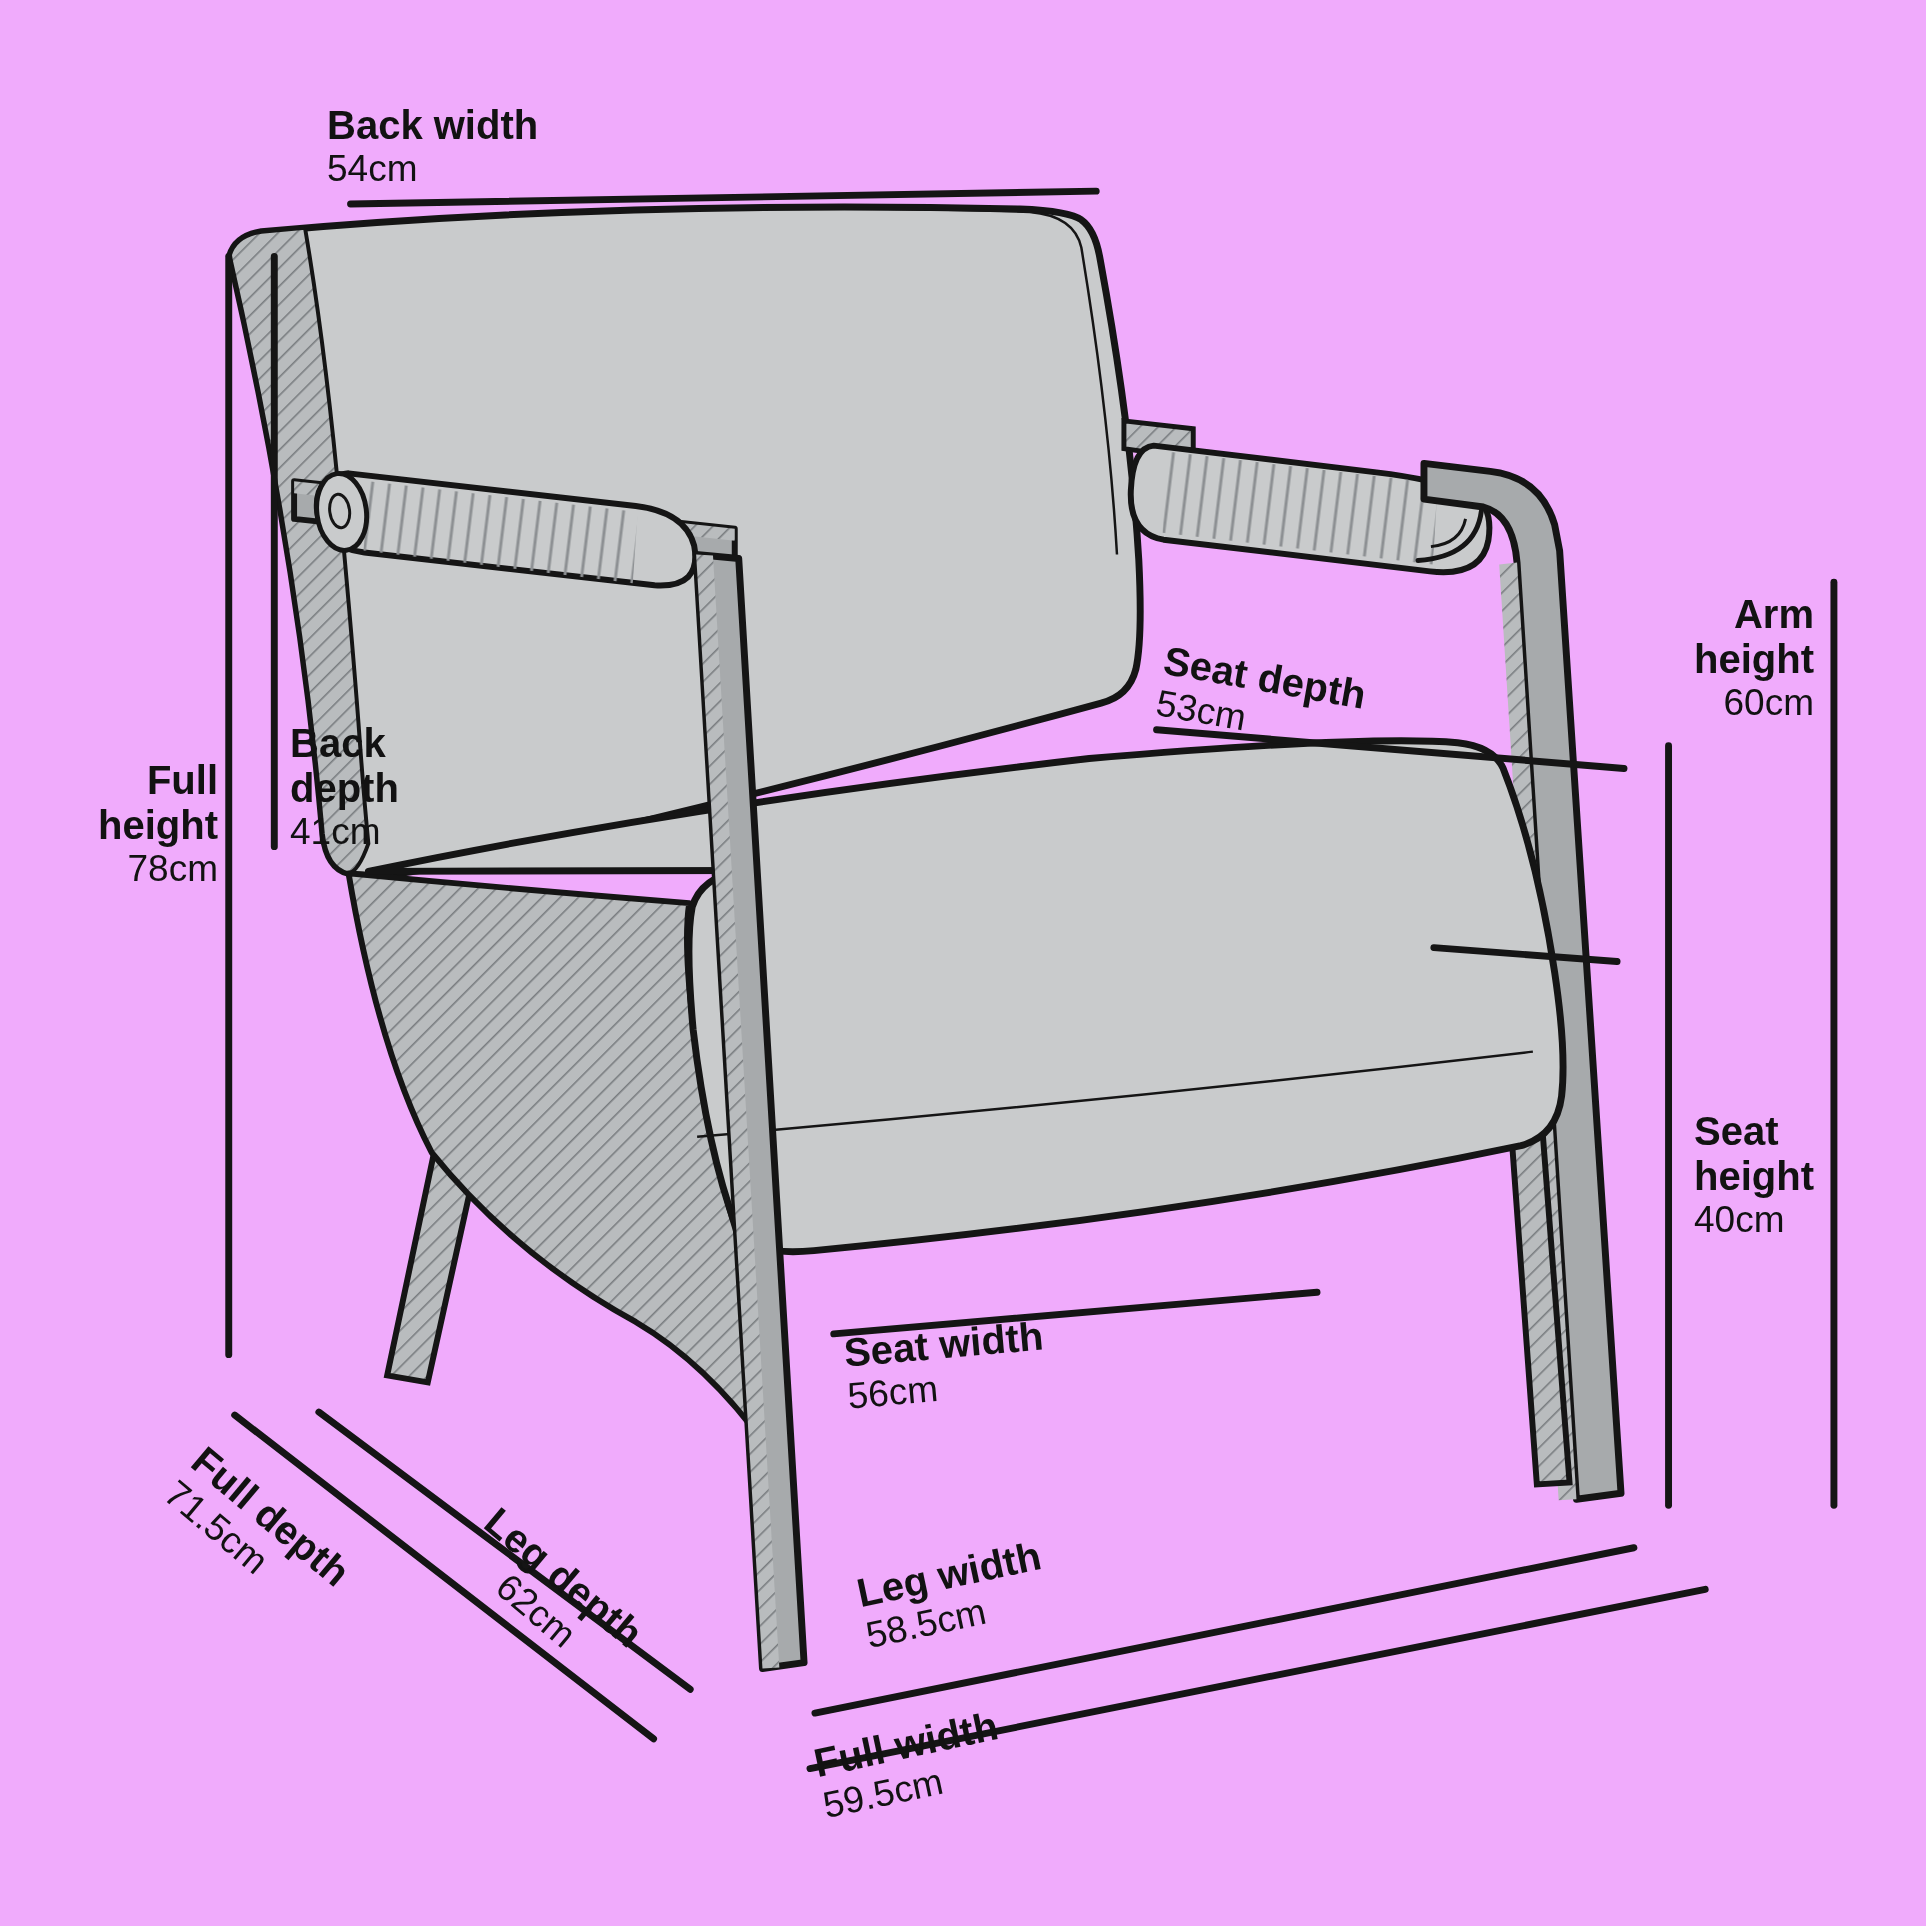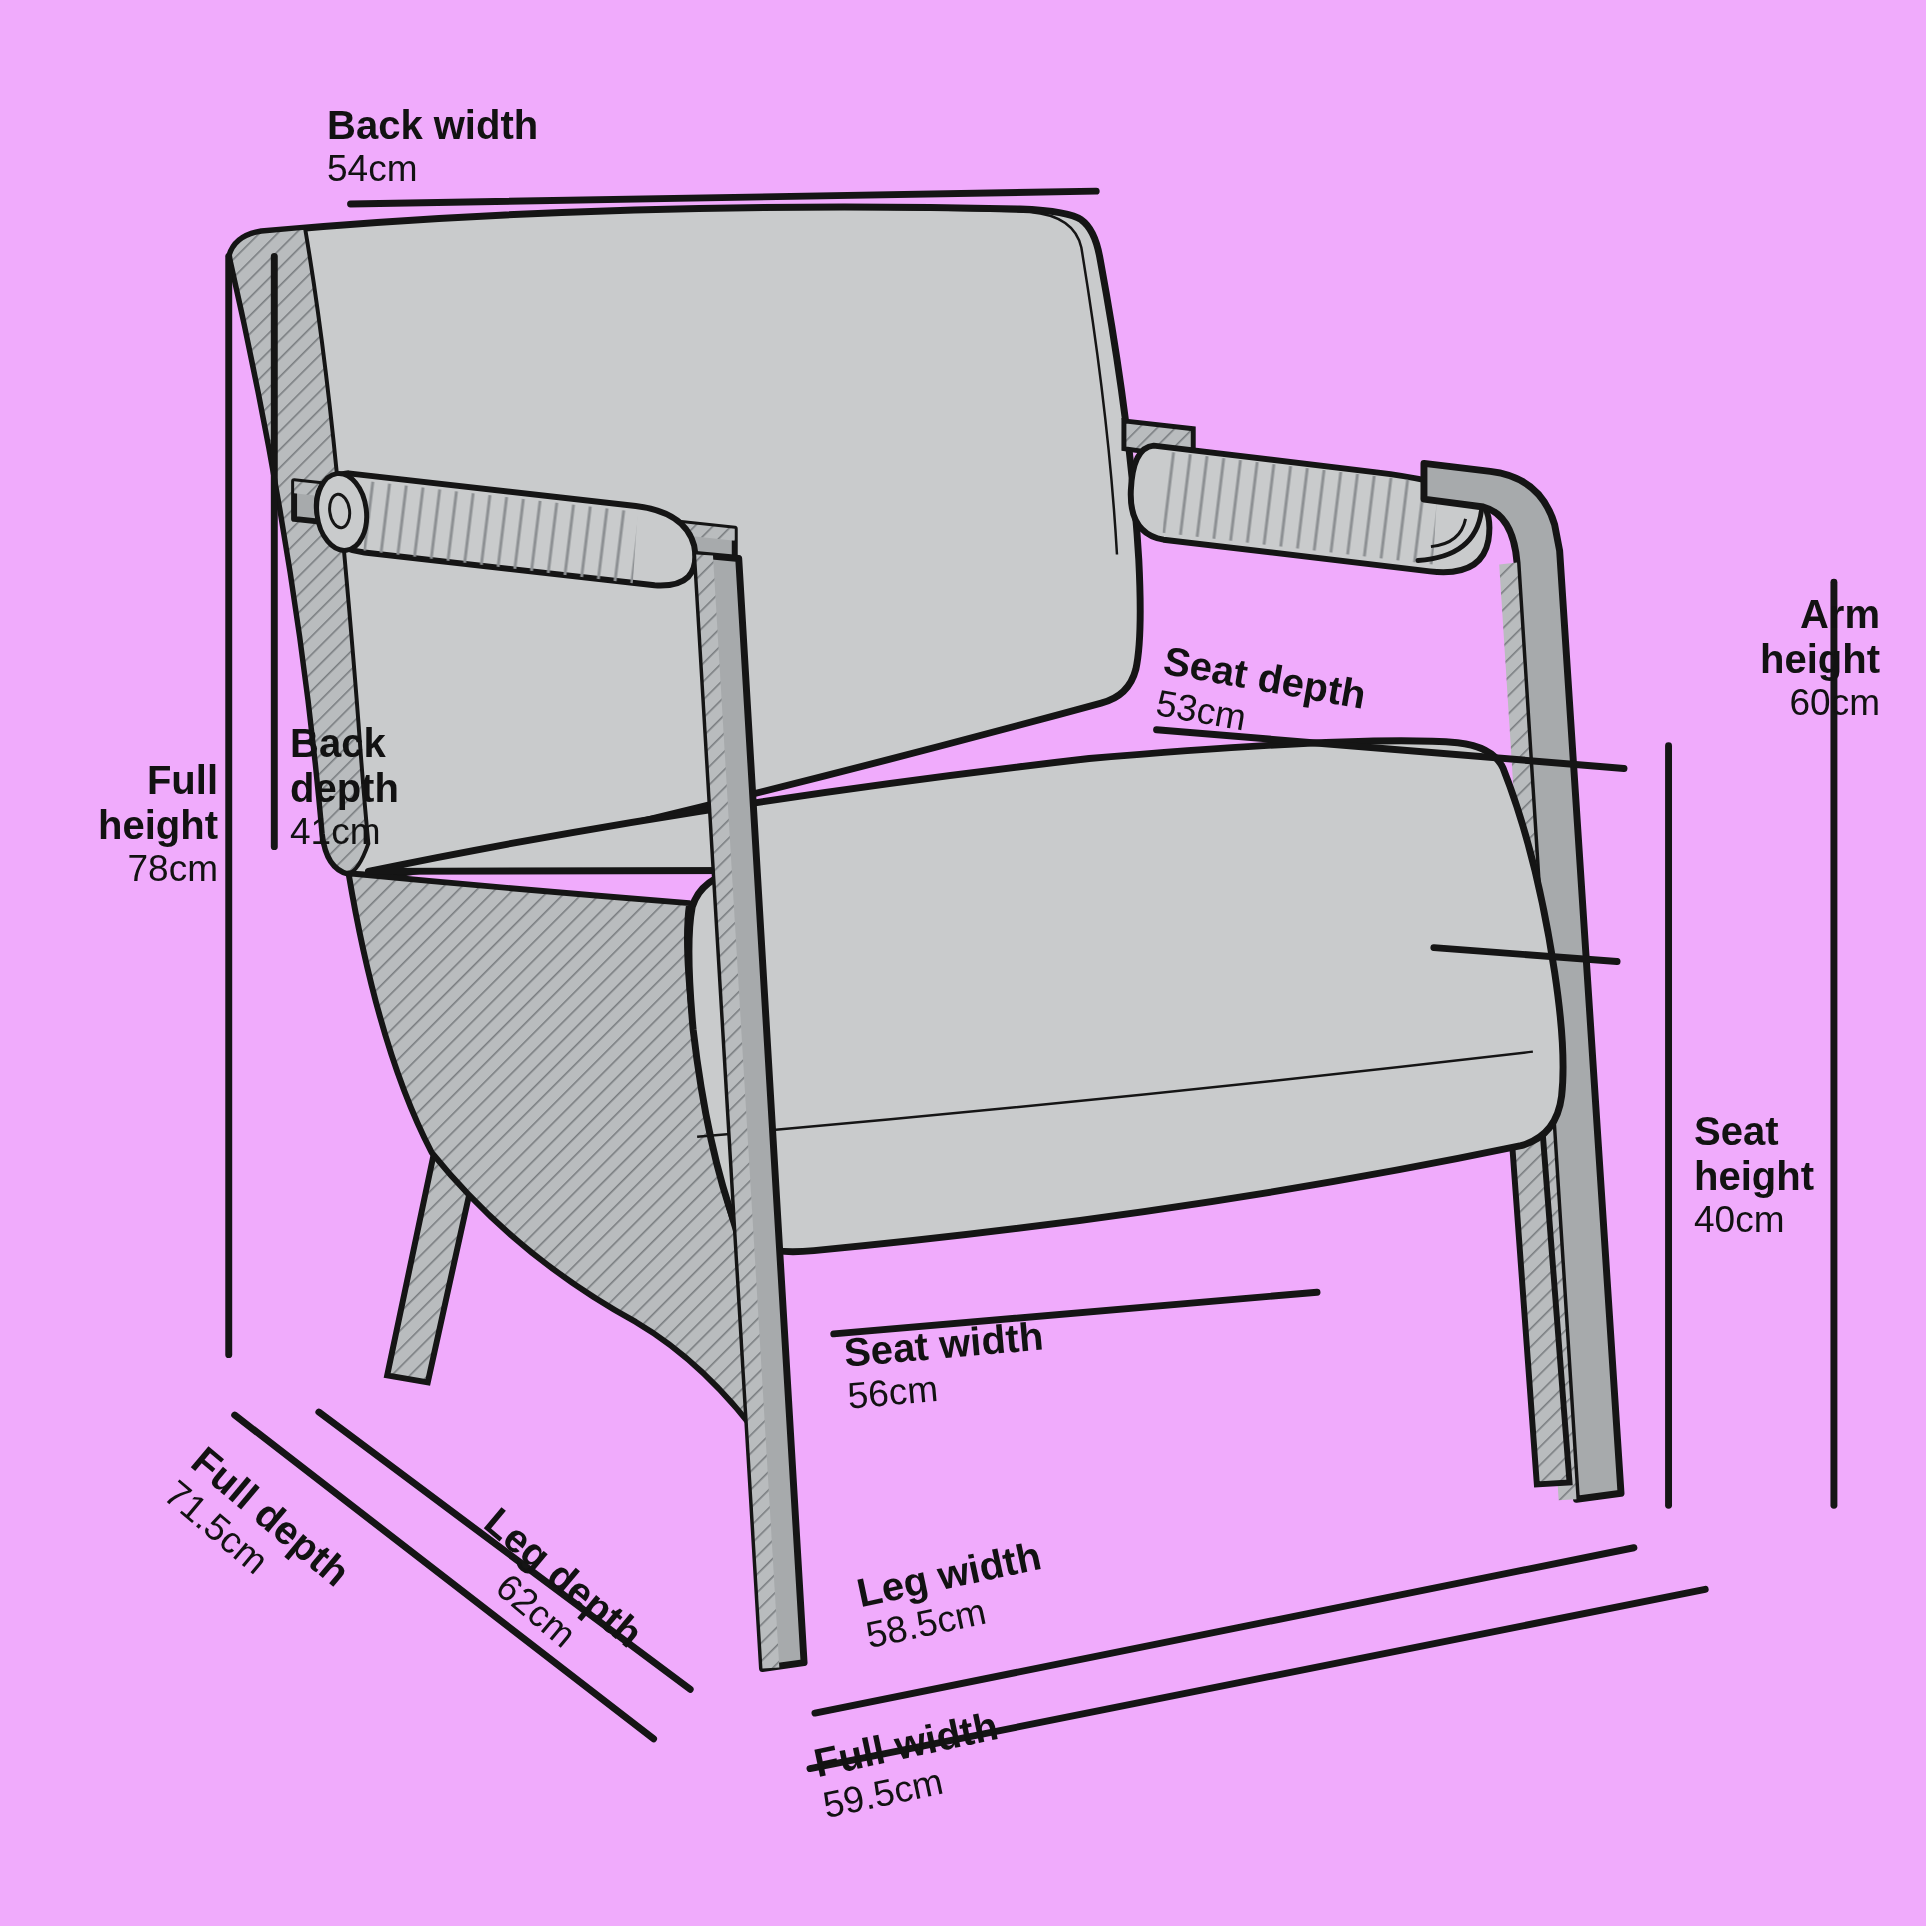--- a/index.html
+++ b/index.html
@@ -98,21 +98,21 @@
   <div class="lbl r" style="left:30px;top:758px;width:188px;">
     <span class="n">Full height</span>
     <span class="v">78cm</span>
   </div>
 
   <div class="lbl" style="left:290px;top:721px;width:170px;">
     <span class="n">Back depth</span>
     <span class="v">41cm</span>
   </div>
 
-  <div class="lbl r" style="left:1692px;top:592px;width:188px;">
+  <div class="lbl r" style="left:1626px;top:592px;width:188px;">
     <span class="n">Arm height</span>
     <span class="v">60cm</span>
   </div>
 
   <div class="lbl rot nowrap" style="left:1168px;top:638px;transform:rotate(10deg);">
     <span class="n">Seat depth</span>
     <span class="v">53cm</span>
   </div>
 
   <div class="lbl" style="left:1694px;top:1109px;width:178px;">

